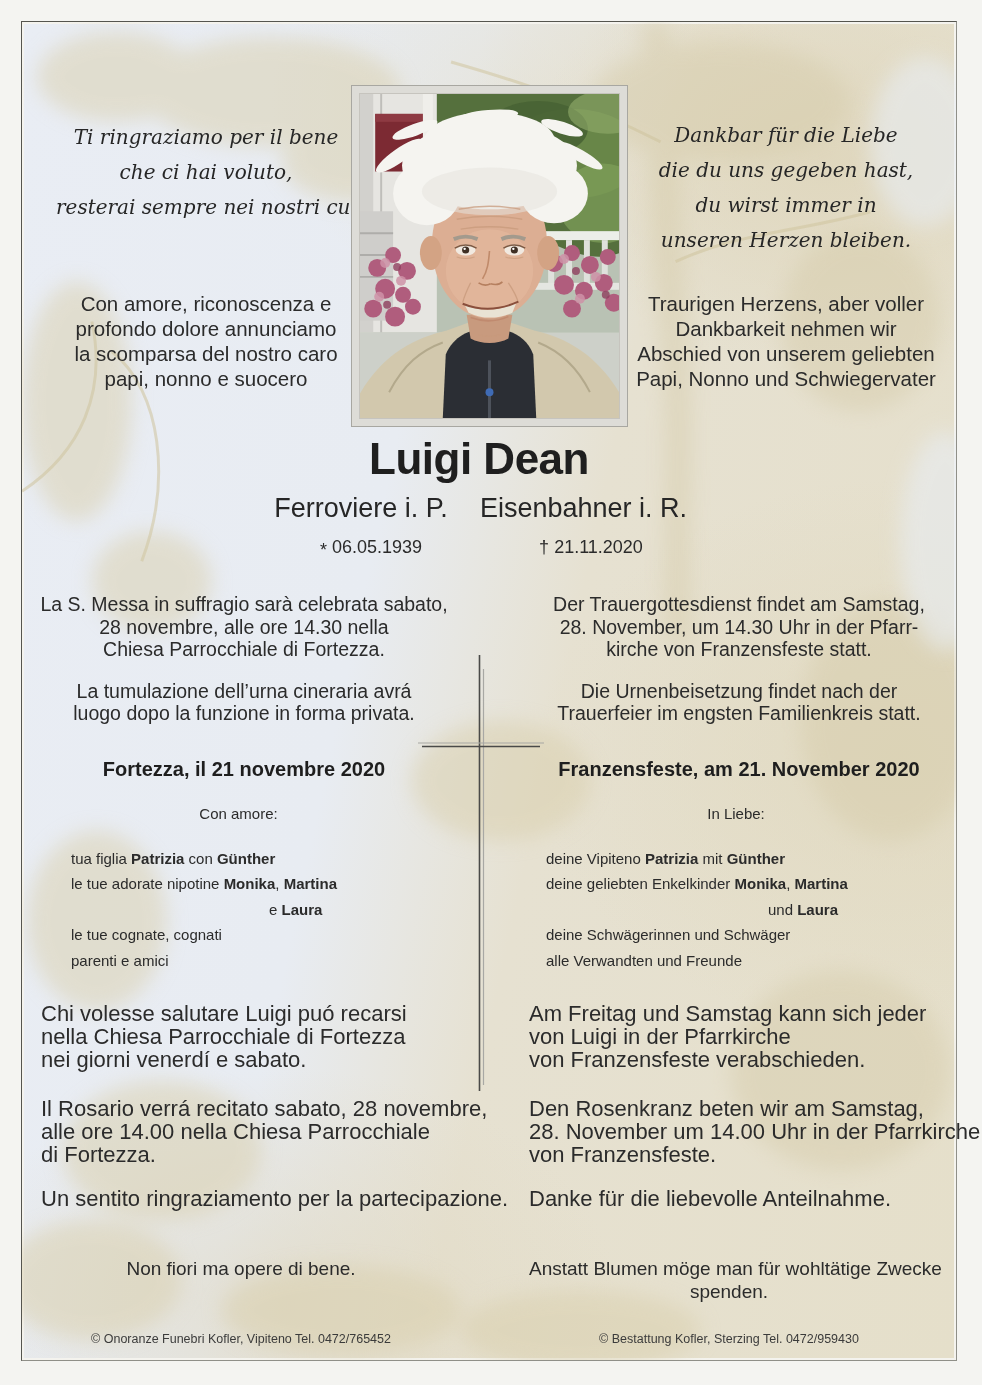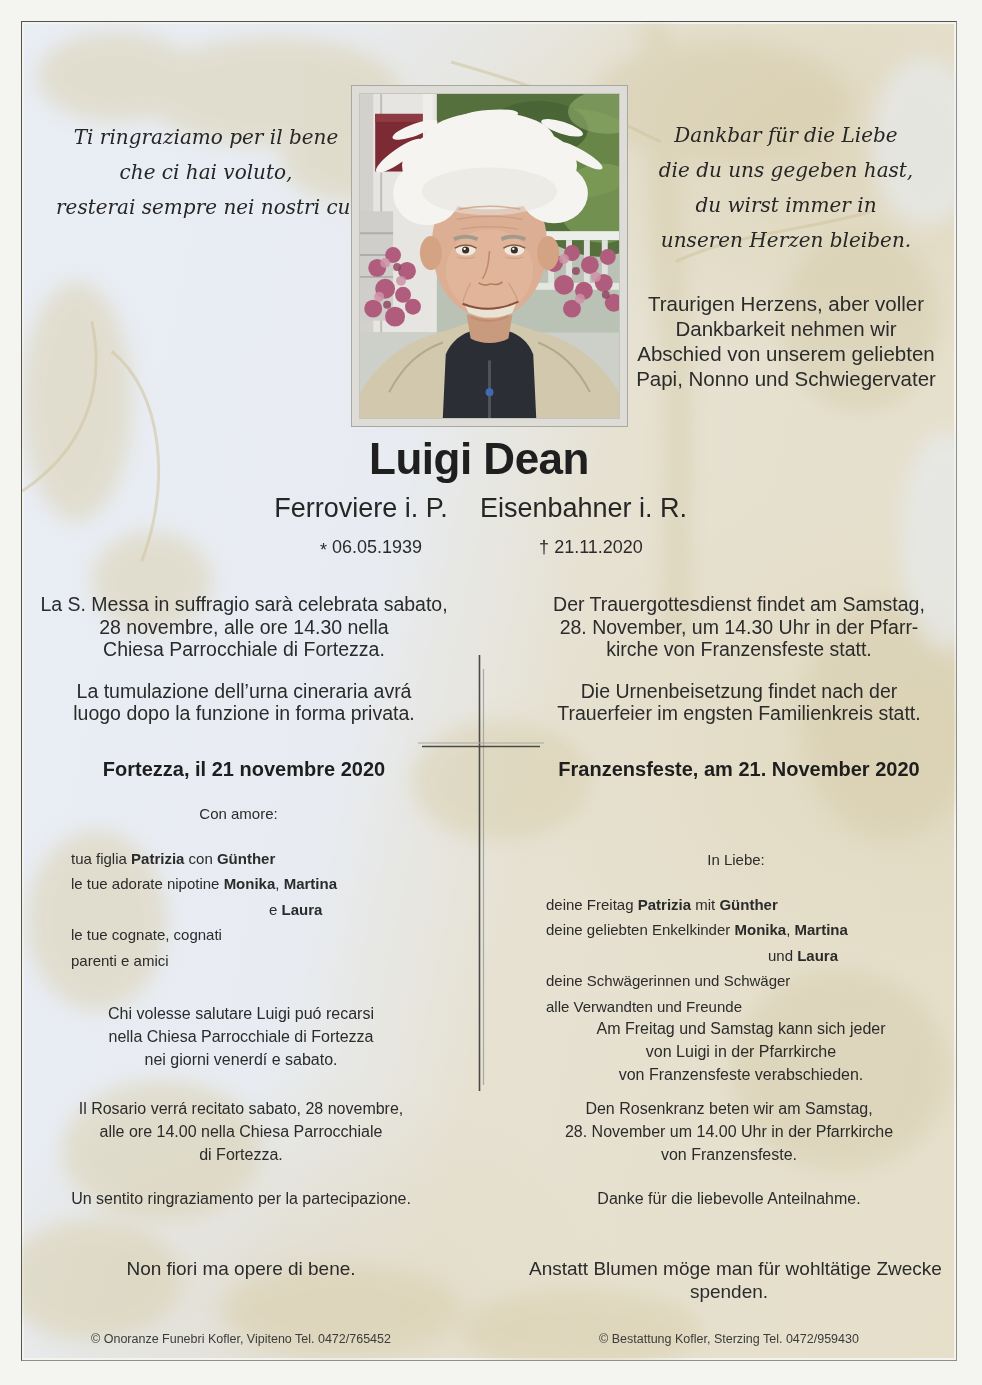--- a/index.html
+++ b/index.html
@@ -54,31 +54,31 @@
   .col { font-size:19.5px; line-height:22.5px; text-align:center; }
   .col-it { left:12px; top:571px; width:420px; }
   .col-de { left:507px; top:571px; width:420px; }
   .urn-para { margin-top:19px; }
   .dateline { margin-top:33px; font-weight:bold; font-size:20px; color:#1e1e1e; }
 
   .cross { left:396px; top:633px; width:126px; height:436px; }
 
   .fam { font-size:15px; line-height:25.5px; }
   .fam-it { left:39px; top:779px; width:355px; }
-  .fam-de { left:514px; top:779px; width:400px;margin-top:46px; }
+  .fam-de { left:514px; top:779px; width:400px; }
   .fam-heading { text-align:center; margin-bottom:19px; }
   .fam-line { padding-left:10px; }
   .indent-it { padding-left:208px; }
   .indent-de { padding-left:232px; }
 
-  .para-block { font-size:16px; line-height:23px; text-align:center; }
+  .para-block { font-size:22px; line-height:23px; }
   .farewell-it { left:19px; top:980px; width:400px; }
   .rosary-it   { left:19px; top:1075px; width:400px; }
   .thanks-it   { left:19px; top:1165px; width:400px; }
-  .farewell-de { left:519px; top:980px; width:400px;margin-top:15px; }
+  .farewell-de { left:507px; top:980px; width:400px; }
   .rosary-de   { left:507px; top:1075px; width:400px; }
   .thanks-de   { left:507px; top:1165px; width:400px; }
 
   .flowers { font-size:19px; line-height:23px; text-align:center; }
   .flowers-it { left:19px; top:1235px; width:400px; }
   .flowers-de { left:507px; top:1235px; width:400px; }
 
   .footer { font-size:12.5px; color:#3b3b3b; text-align:center; }
   .footer-it { left:19px; top:1310px; width:400px; }
   .footer-de { left:507px; top:1310px; width:400px; }
@@ -263,20 +263,26 @@
       <path d="M112,190 Q106,202 104,210" stroke="#c89a7c" stroke-width="1.3" fill="none" opacity="0.8"></path>
       <path d="M150,190 Q158,202 160,210" stroke="#c89a7c" stroke-width="1.3" fill="none" opacity="0.8"></path>
 
       <path d="M106,212 Q131,223 158,210 L154,220 Q131,230 110,220 Z" fill="#e9e3d4"></path>
       <path d="M104,211 Q131,222 160,209" stroke="#8a4f3c" stroke-width="2" fill="none"></path>
       <path d="M112,225 Q131,232 150,224" stroke="#c08a6f" stroke-width="1.6" fill="none"></path>
       <path d="M120,242 Q131,246 142,242" stroke="#c89a7c" stroke-width="1.2" fill="none" opacity="0.6"></path>
     </svg>
   </div>
 
+  <div class="abs announce announce-it">
+    <div class="aline">Con amore, riconoscenza e</div>
+    <div class="aline">profondo dolore annunciamo</div>
+    <div class="aline">la scomparsa del nostro caro</div>
+    <div class="aline">papi, nonno e suocero</div>
+  </div>
   <div class="abs announce announce-de">
     <div class="aline">Traurigen Herzens, aber voller</div>
     <div class="aline">Dankbarkeit nehmen wir</div>
     <div class="aline">Abschied von unserem geliebten</div>
     <div class="aline">Papi, Nonno und Schwiegervater</div>
   </div>
 
   <div class="abs name-row">Luigi Dean</div>
   <div class="abs prof prof-it">Ferroviere i. P.</div>
   <div class="abs prof prof-de">Eisenbahner i. R.</div>
@@ -322,21 +328,21 @@
   <div class="abs fam fam-it">
     <div class="fam-heading">Con amore:</div>
     <div class="fam-line"><span>tua figlia </span><b>Patrizia</b><span> con </span><b>Günther</b></div>
     <div class="fam-line"><span>le tue adorate nipotine </span><b>Monika</b><span>, </span><b>Martina</b></div>
     <div class="fam-line indent-it"><span>e </span><b>Laura</b></div>
     <div class="fam-line">le tue cognate, cognati</div>
     <div class="fam-line">parenti e amici</div>
   </div>
   <div class="abs fam fam-de">
     <div class="fam-heading">In Liebe:</div>
-    <div class="fam-line"><span>deine Freitag </span><b>Patrizia</b><span> mit </span><b>Günther</b></div>
+    <div class="fam-line"><span>deine Vipiteno </span><b>Patrizia</b><span> mit </span><b>Günther</b></div>
     <div class="fam-line"><span>deine geliebten Enkelkinder </span><b>Monika</b><span>, </span><b>Martina</b></div>
     <div class="fam-line indent-de"><span>und </span><b>Laura</b></div>
     <div class="fam-line">deine Schwägerinnen und Schwäger</div>
     <div class="fam-line">alle Verwandten und Freunde</div>
   </div>
 
   <div class="abs para-block farewell-it">
     <div class="pline">Chi volesse salutare Luigi puó recarsi</div>
     <div class="pline">nella Chiesa Parrocchiale di Fortezza</div>
     <div class="pline">nei giorni venerdí e sabato.</div>

